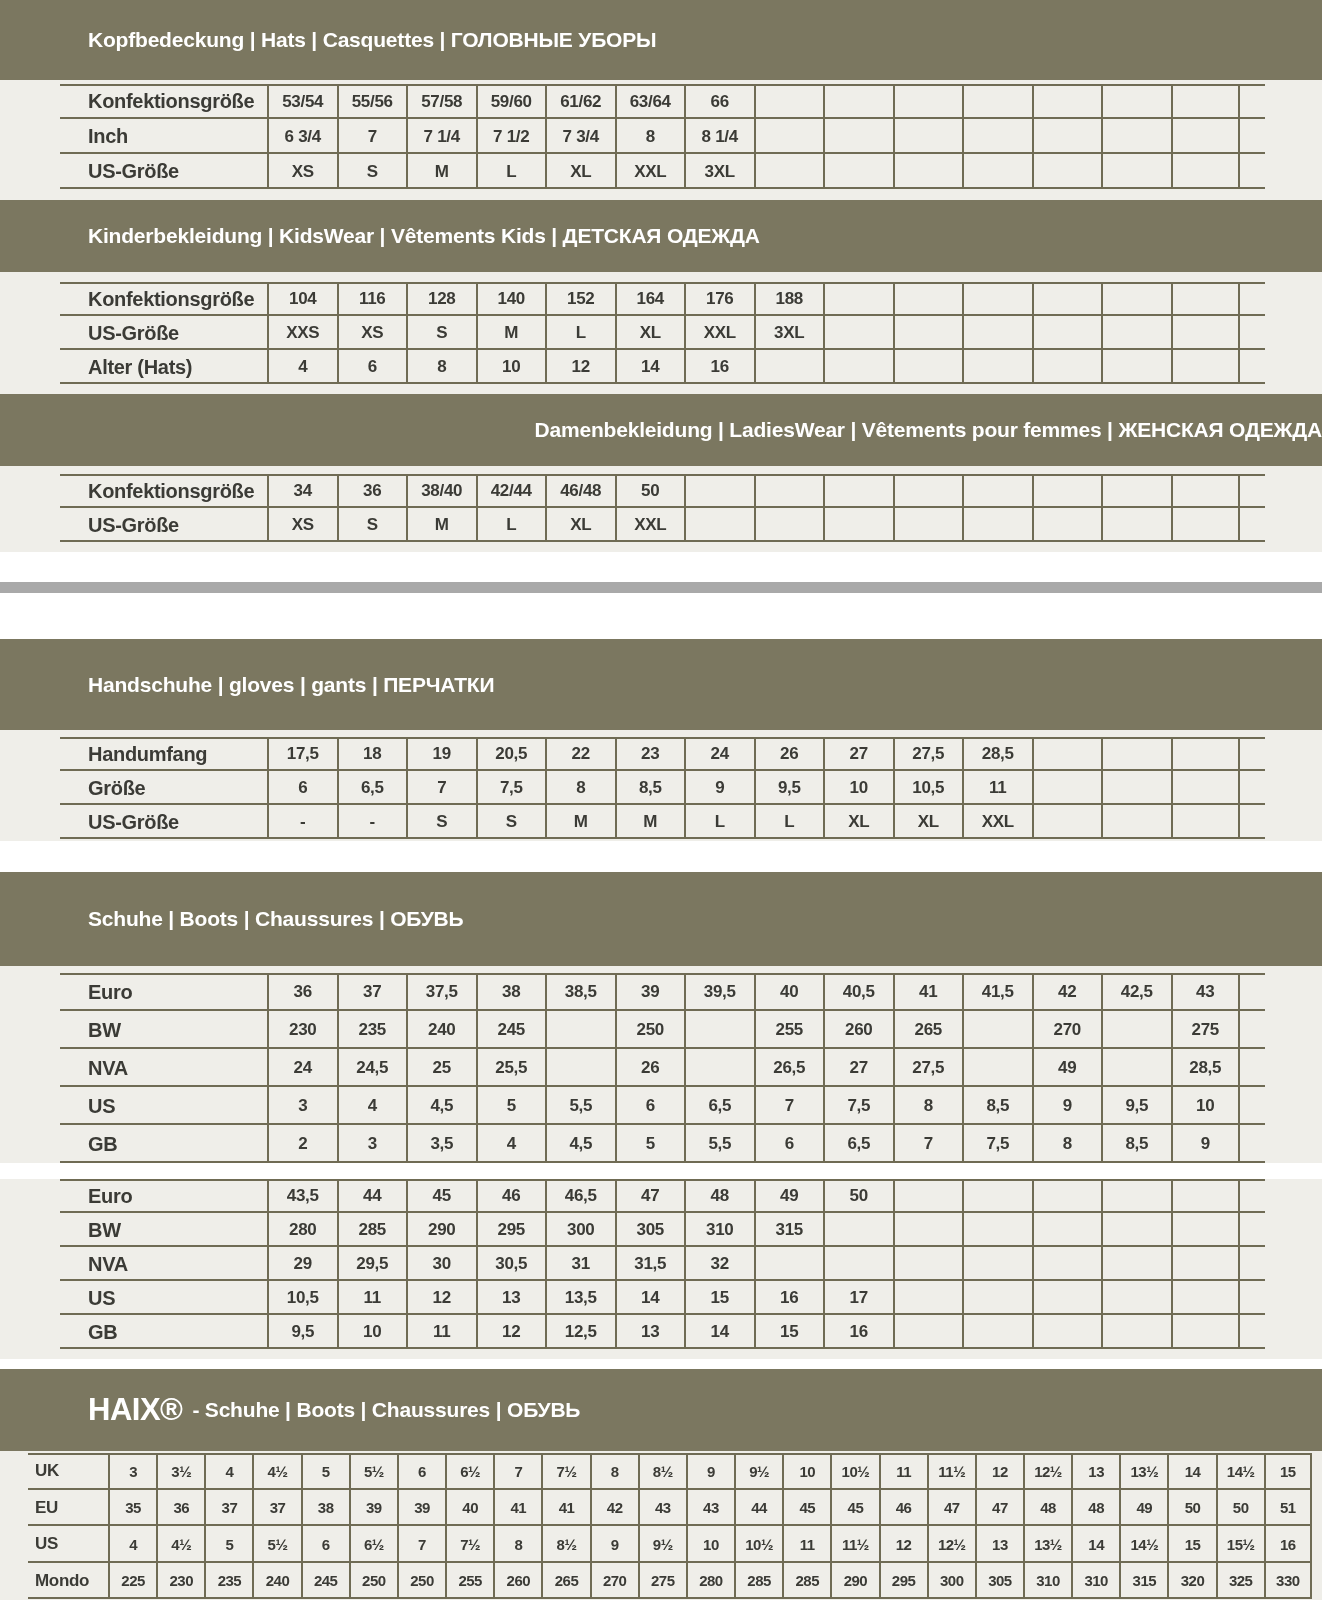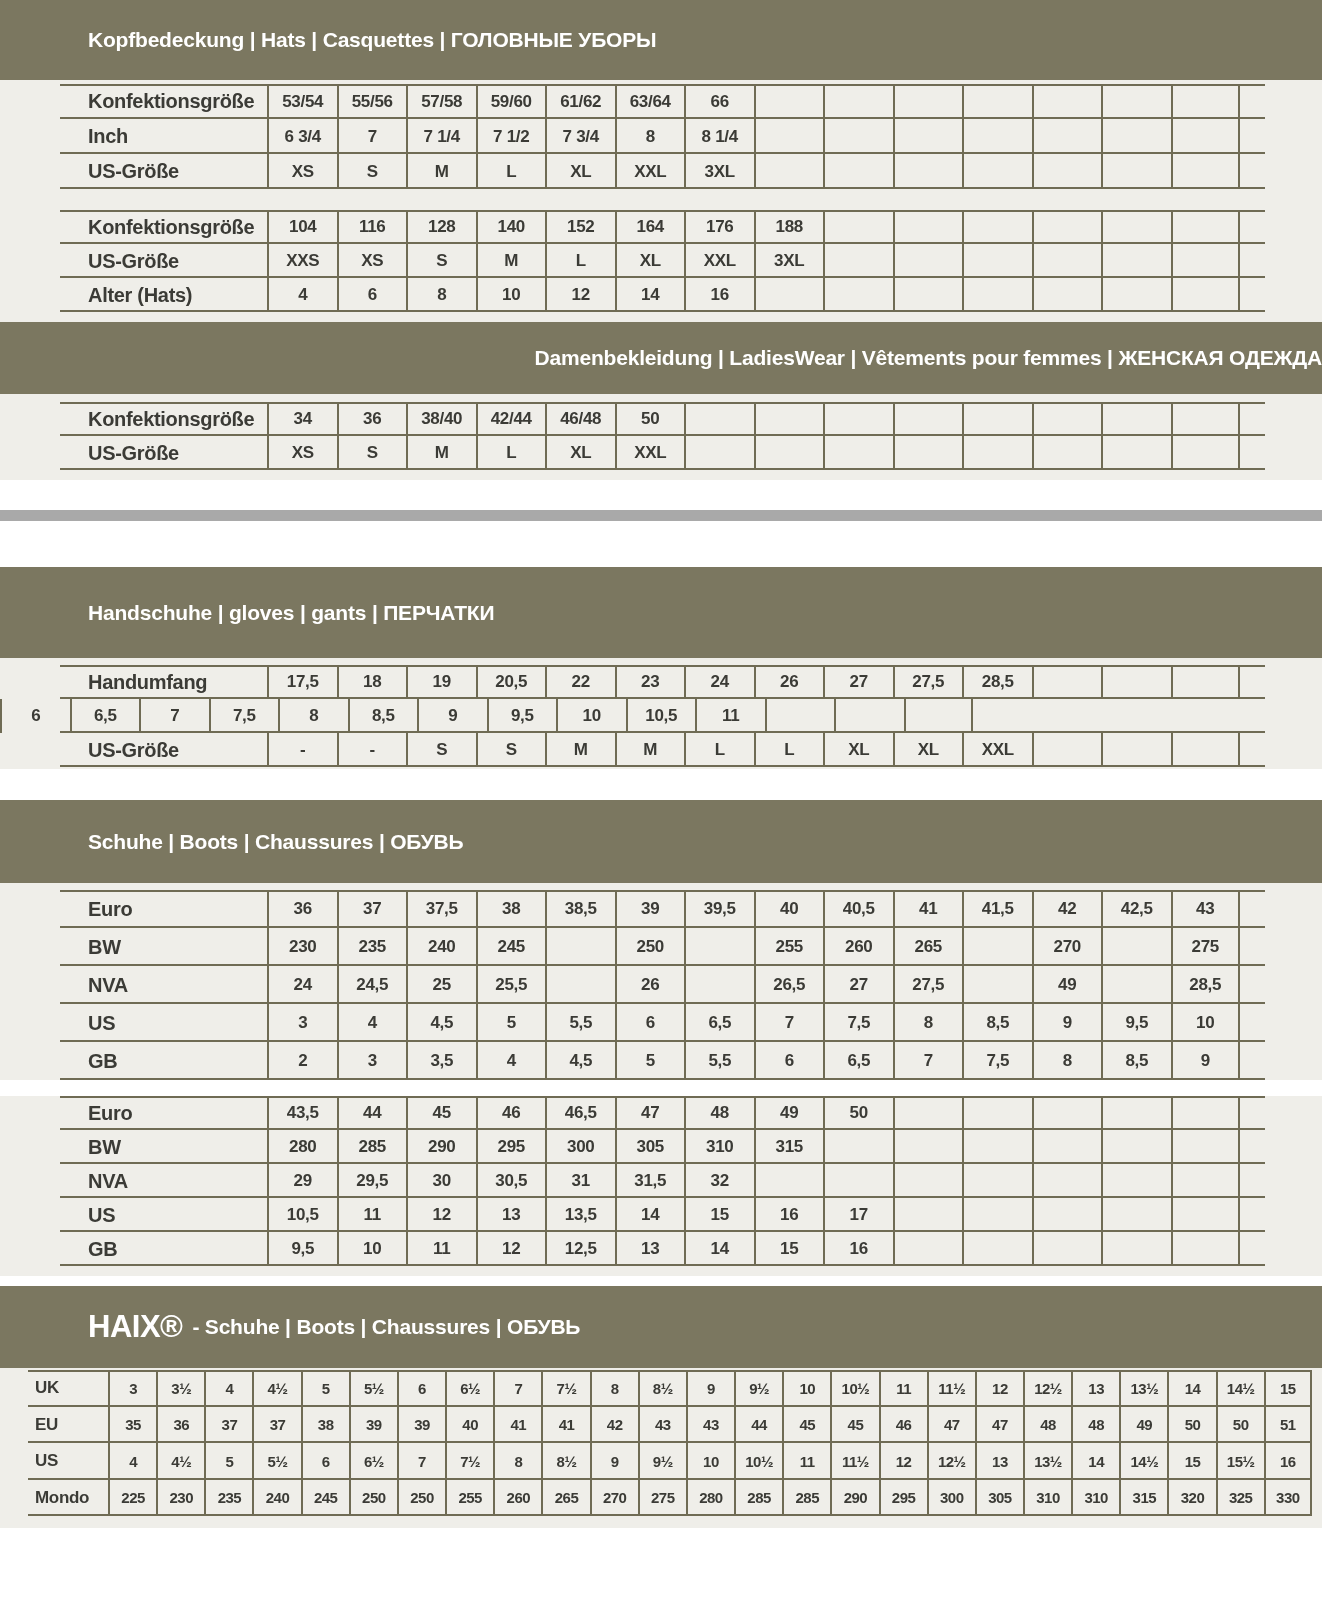--- a/index.html
+++ b/index.html
@@ -13,21 +13,21 @@
   html,body{background:#ffffff;}
   body{font-family:"Liberation Sans", sans-serif; color:var(--txt);}
   .page{width:1322px;height:1600px;background:#ffffff;overflow:hidden;}
 
   .bar{background:var(--olive);color:#fff;display:flex;align-items:center;
        padding-left:88px;font-weight:bold;font-size:21px;letter-spacing:-0.2px;width:1322px;}
   .bar-hats{height:80px;}
   .bar-kids{height:72px;}
   .bar-ladies{height:72px;justify-content:flex-end;}
   .bar-gloves{height:91px;}
-  .bar-boots{height:83px;}
+  .bar-boots{height:94px;}
   .bar-haix{height:82px;}
   .bar-haix .brand{font-size:31px;margin-right:10px;letter-spacing:-0.5px;}
 
   .tablepad{background:var(--tbg);width:1322px;}
   .pad-hats{padding:4px 0 11px 0;}
   .pad-kids{padding:10px 0 10px 0;}
   .pad-ladies{padding:8px 0 10px 0;}
   .pad-gloves{padding:7px 0 2px 0;}
   .pad-boots1{padding:7px 0 0 0;}
   .pad-boots2{padding:0 0 10px 0;}
@@ -122,20 +122,23 @@
           <div class="t-cell"></div>
           <div class="t-cell"></div>
           <div class="t-cell"></div>
           <div class="t-cell"></div>
           <div class="t-cell"></div>
           <div class="t-cell"></div>
         </div>
       </div>
   </div>
 
+  <div class="bar bar-kids">
+    <span>Kinderbekleidung | KidsWear | Vêtements Kids | ДЕТСКАЯ ОДЕЖДА</span>
+  </div>
   <div class="tablepad pad-kids">
     <div class="grid grid-main rh34">
         <div class="t-row">
           <div class="t-label">Konfektionsgröße</div>
           <div class="t-cell">104</div>
           <div class="t-cell">116</div>
           <div class="t-cell">128</div>
           <div class="t-cell">140</div>
           <div class="t-cell">152</div>
           <div class="t-cell">164</div>
@@ -247,20 +250,21 @@
           <div class="t-cell">24</div>
           <div class="t-cell">26</div>
           <div class="t-cell">27</div>
           <div class="t-cell">27,5</div>
           <div class="t-cell">28,5</div>
           <div class="t-cell"></div>
           <div class="t-cell"></div>
           <div class="t-cell"></div>
         </div>
         <div class="t-row">
+          <div class="t-label">Größe</div>
           <div class="t-cell">6</div>
           <div class="t-cell">6,5</div>
           <div class="t-cell">7</div>
           <div class="t-cell">7,5</div>
           <div class="t-cell">8</div>
           <div class="t-cell">8,5</div>
           <div class="t-cell">9</div>
           <div class="t-cell">9,5</div>
           <div class="t-cell">10</div>
           <div class="t-cell">10,5</div>

